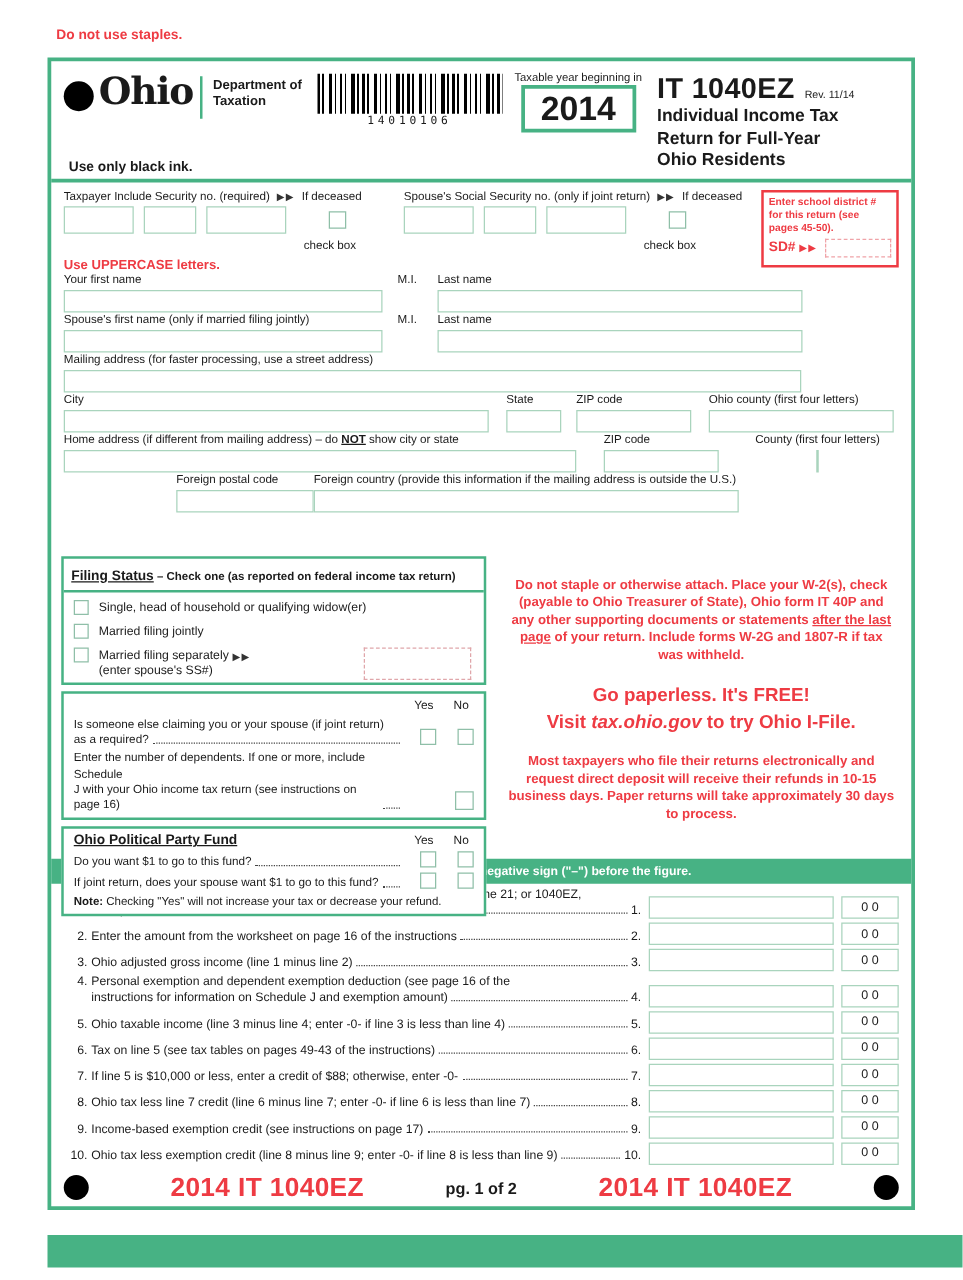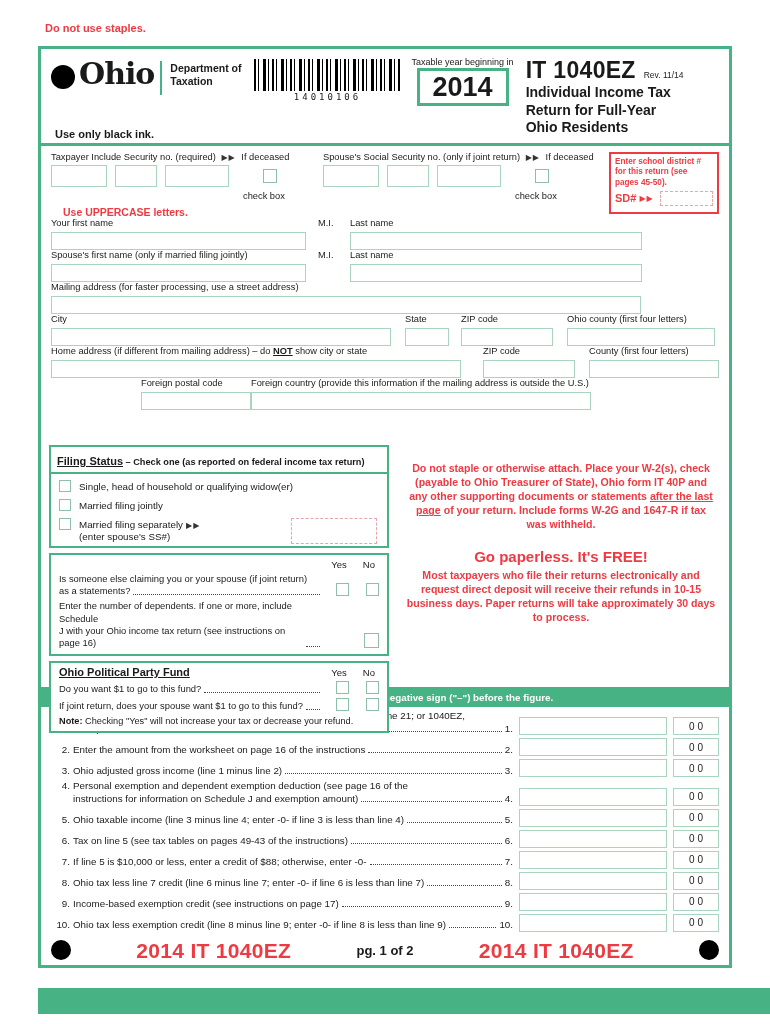--- a/index.html
+++ b/index.html
@@ -37,21 +37,21 @@
   .ssn-col.t { left:0; }
   .ssn-col.s { left:272px; }
   .ssn-lbl { font-size:9.3px; white-space:nowrap; }
   .arrows { color:#333; font-size:8px; margin:0 3px; letter-spacing:1px; }
   .arrows.red { color:#ee3b43; }
   .ssn-boxes { display:flex; gap:8px; margin-top:3px; align-items:center; }
   .sbox { height:22px; border:1px solid #a9d4bd; background:#fff; flex:none; }
   .sb1 { width:56px; } .sb2 { width:42px; } .sb3 { width:64px; }
   .dec-cb { width:14px; height:14px; border:1px solid #8fbfa8; margin-left:26px; flex:none; }
   .cb-lbl { font-size:9.3px; margin-top:4px; margin-left:192px; white-space:nowrap; }
-  .uppercase { position:absolute; left:12px; top:56px; color:#ee3b43; font-weight:bold; font-size:10.5px; }
+  .uppercase { position:absolute; left:0; top:56px; color:#ee3b43; font-weight:bold; font-size:10.5px; }
 
   .sd-box { position:absolute; right:0; top:2px; width:110px; height:62px; border:2px solid #ee3b43; padding:3px 4px; color:#ee3b43; background:#fff; }
   .sd-note { font-size:8.2px; font-weight:bold; line-height:1.25; }
   .sd-row { display:flex; align-items:center; margin-top:3px; }
   .sd-lbl { font-weight:bold; font-size:11px; }
   .sd-input { flex:1; height:15px; border:1.5px dashed #f0a3a8; margin-left:3px; }
 
   .frow { display:flex; margin-top:0; }
   .fcell { display:flex; flex-direction:column; flex:none; }
   .flbl { font-size:9.3px; margin-bottom:2px; white-space:nowrap; height:12px; }
@@ -253,21 +253,21 @@
       <div class="fcell" style="width:410px;">
         <div class="flbl">
           <span>Home address (if different from mailing address) – do </span><span class="u-bold">NOT</span><span> show city or state</span>
         </div>
         <div class="fbox"></div>
       </div>
       <div class="fcell" style="width:92px; margin-left:22px;">
         <div class="flbl">ZIP code</div>
         <div class="fbox"></div>
       </div>
-      <div class="fcell" style="width:130px; margin-left:14px;">
+      <div class="fcell" style="width:130px; margin-left:14px;align-items:center;">
         <div class="flbl">County (first four letters)</div>
         <div class="fbox"></div>
       </div>
     </div>
 
     <div class="frow">
       <div class="fcell" style="width:110px; margin-left:90px;">
         <div class="flbl">Foreign postal code</div>
         <div class="fbox"></div>
       </div>
@@ -308,21 +308,21 @@
 
       <div class="gbox qbox">
         <div class="yn-head">
           <span>Yes</span>
           <span>No</span>
         </div>
         <div class="dep-q first">
           <div class="dep-text">
             <div>Is someone else claiming you or your spouse (if joint return)</div>
             <div class="dotline">
-                <span>as a statements?</span>
+                <span>as a required?</span>
                 <span class="dots"></span>
               </div>
           </div>
           <div class="yn-cells">
             <span class="cb2"></span>
             <span class="cb2"></span>
           </div>
         </div>
         <div class="dep-q">
           <div class="dep-text">
@@ -370,23 +370,26 @@
         </div>
         <div class="note-line">
           <span class="note-b">Note:</span><span> Checking "Yes" will not increase your tax or decrease your refund.</span>
         </div>
       </div>
 
     </div>
 
     <div class="right-col">
       <div class="rc-p">
-        <span>Do not staple or otherwise attach. Place your W-2(s), check (payable to Ohio Treasurer of State), Ohio form IT 40P and any other supporting documents or statements </span><span class="rc-u">after the last page</span><span> of your return. Include forms W-2G and 1647-R if tax was withheld.</span>
+        <span>Do not staple or otherwise attach. Place your W-2(s), check (payable to Ohio Treasurer of State), Ohio form IT 40P and any other supporting documents or statements </span><span class="rc-u">after the last page</span><span> of your return. Include forms W-2G and 1807-R if tax was withheld.</span>
       </div>
       <div class="rc-h">Go paperless. It's FREE!</div>
+      <div class="rc-h rc-gap">
+        <span>Visit </span><span class="rc-i">tax.ohio.gov</span><span> to try Ohio I-File.</span>
+      </div>
       <div class="rc-p">Most taxpayers who file their returns electronically and request direct deposit will receive their refunds in 10-15 business days. Paper returns will take approximately 30 days to process.</div>
     </div>
   </div>
 
   <div class="inc-bar">
     <span class="t1">INCOME AND TAX INFORMATION</span>
     <span class="t2">– If amount is negative, type a negative sign ("–") before the figure.</span>
   </div>
 
   <div class="inc-rows">

